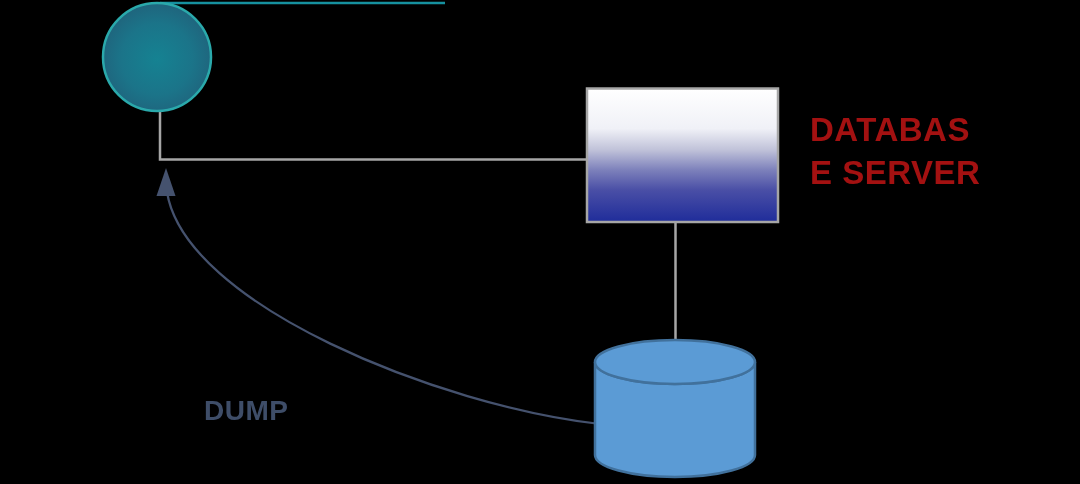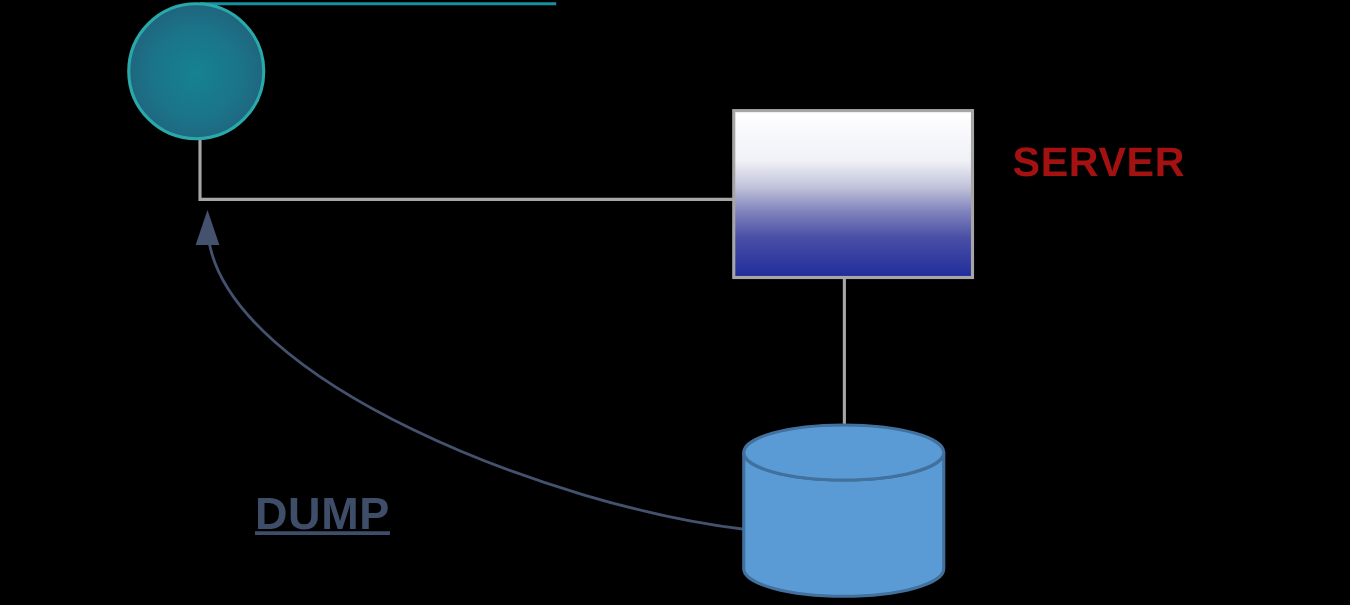--- a/index.html
+++ b/index.html
@@ -37,24 +37,23 @@
   }
   .database-label {
     left: 803px;
     top: 378px;
     font-size: 33px;
     line-height: 40px;
   }
   .dump-label {
     left: 204px;
     top: 389px;
-    font-size: 36px;
+    font-size: 28px;
     line-height: 44px;
     color: #3e4d68;
-    text-decoration: underline;
   }
 </style>
 </head>
 <body>
 
 <div class="stage">
 
   <svg width="1080" height="484" viewBox="0 0 1080 484">
     <defs>
       <radialGradient id="circGrad" cx="50%" cy="52%" r="60%">
@@ -85,19 +84,20 @@
 
     <rect x="587" y="88.5" width="191" height="133.5" fill="url(#rectGrad)" stroke="#a6a6a6" stroke-width="2.5"></rect>
 
     <g>
       <path d="M 595 362 L 595 455 A 80 22 0 0 0 755 455 L 755 362 A 80 22 0 0 1 595 362 Z" fill="#5b9bd5" stroke="#41719c" stroke-width="2.5"></path>
       <ellipse cx="675" cy="362" rx="80" ry="22" fill="#5b9bd5" stroke="#41719c" stroke-width="2.5"></ellipse>
     </g>
   </svg>
 
   <div class="label label-red server-label">
-    <div>SERVER</div>
+    <div>DATABAS</div>
+    <div>E SERVER</div>
   </div>
 
 
   <div class="label dump-label">DUMP</div>
 
 </div>
 
 </body></html>

